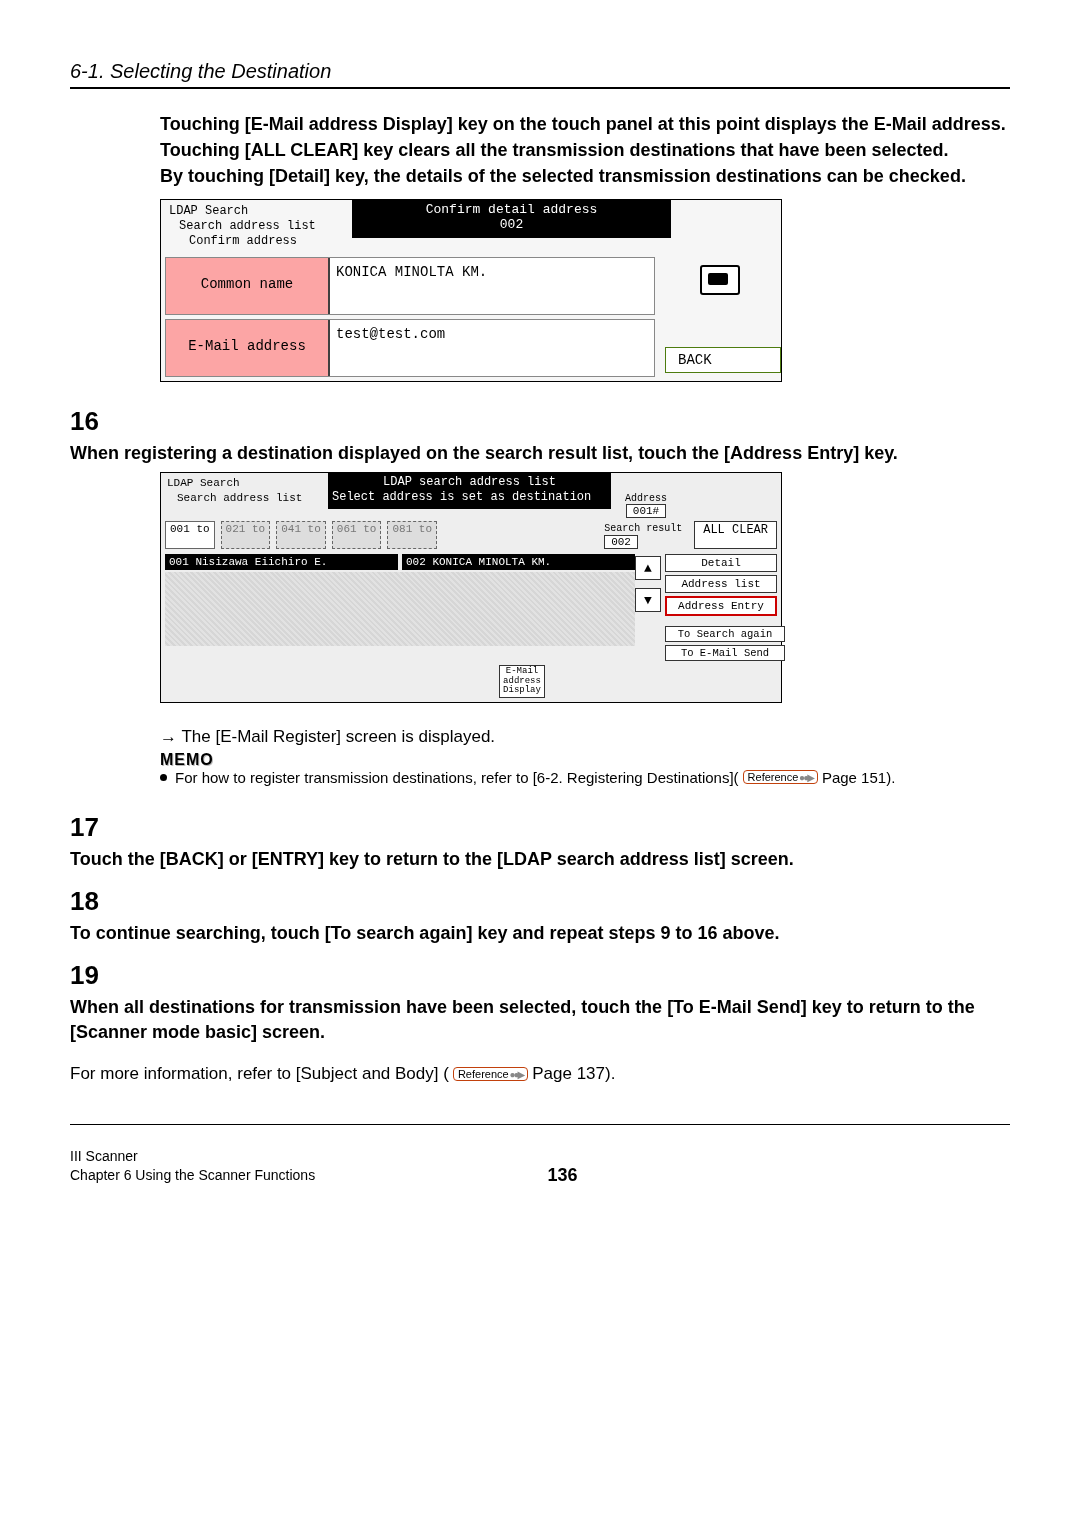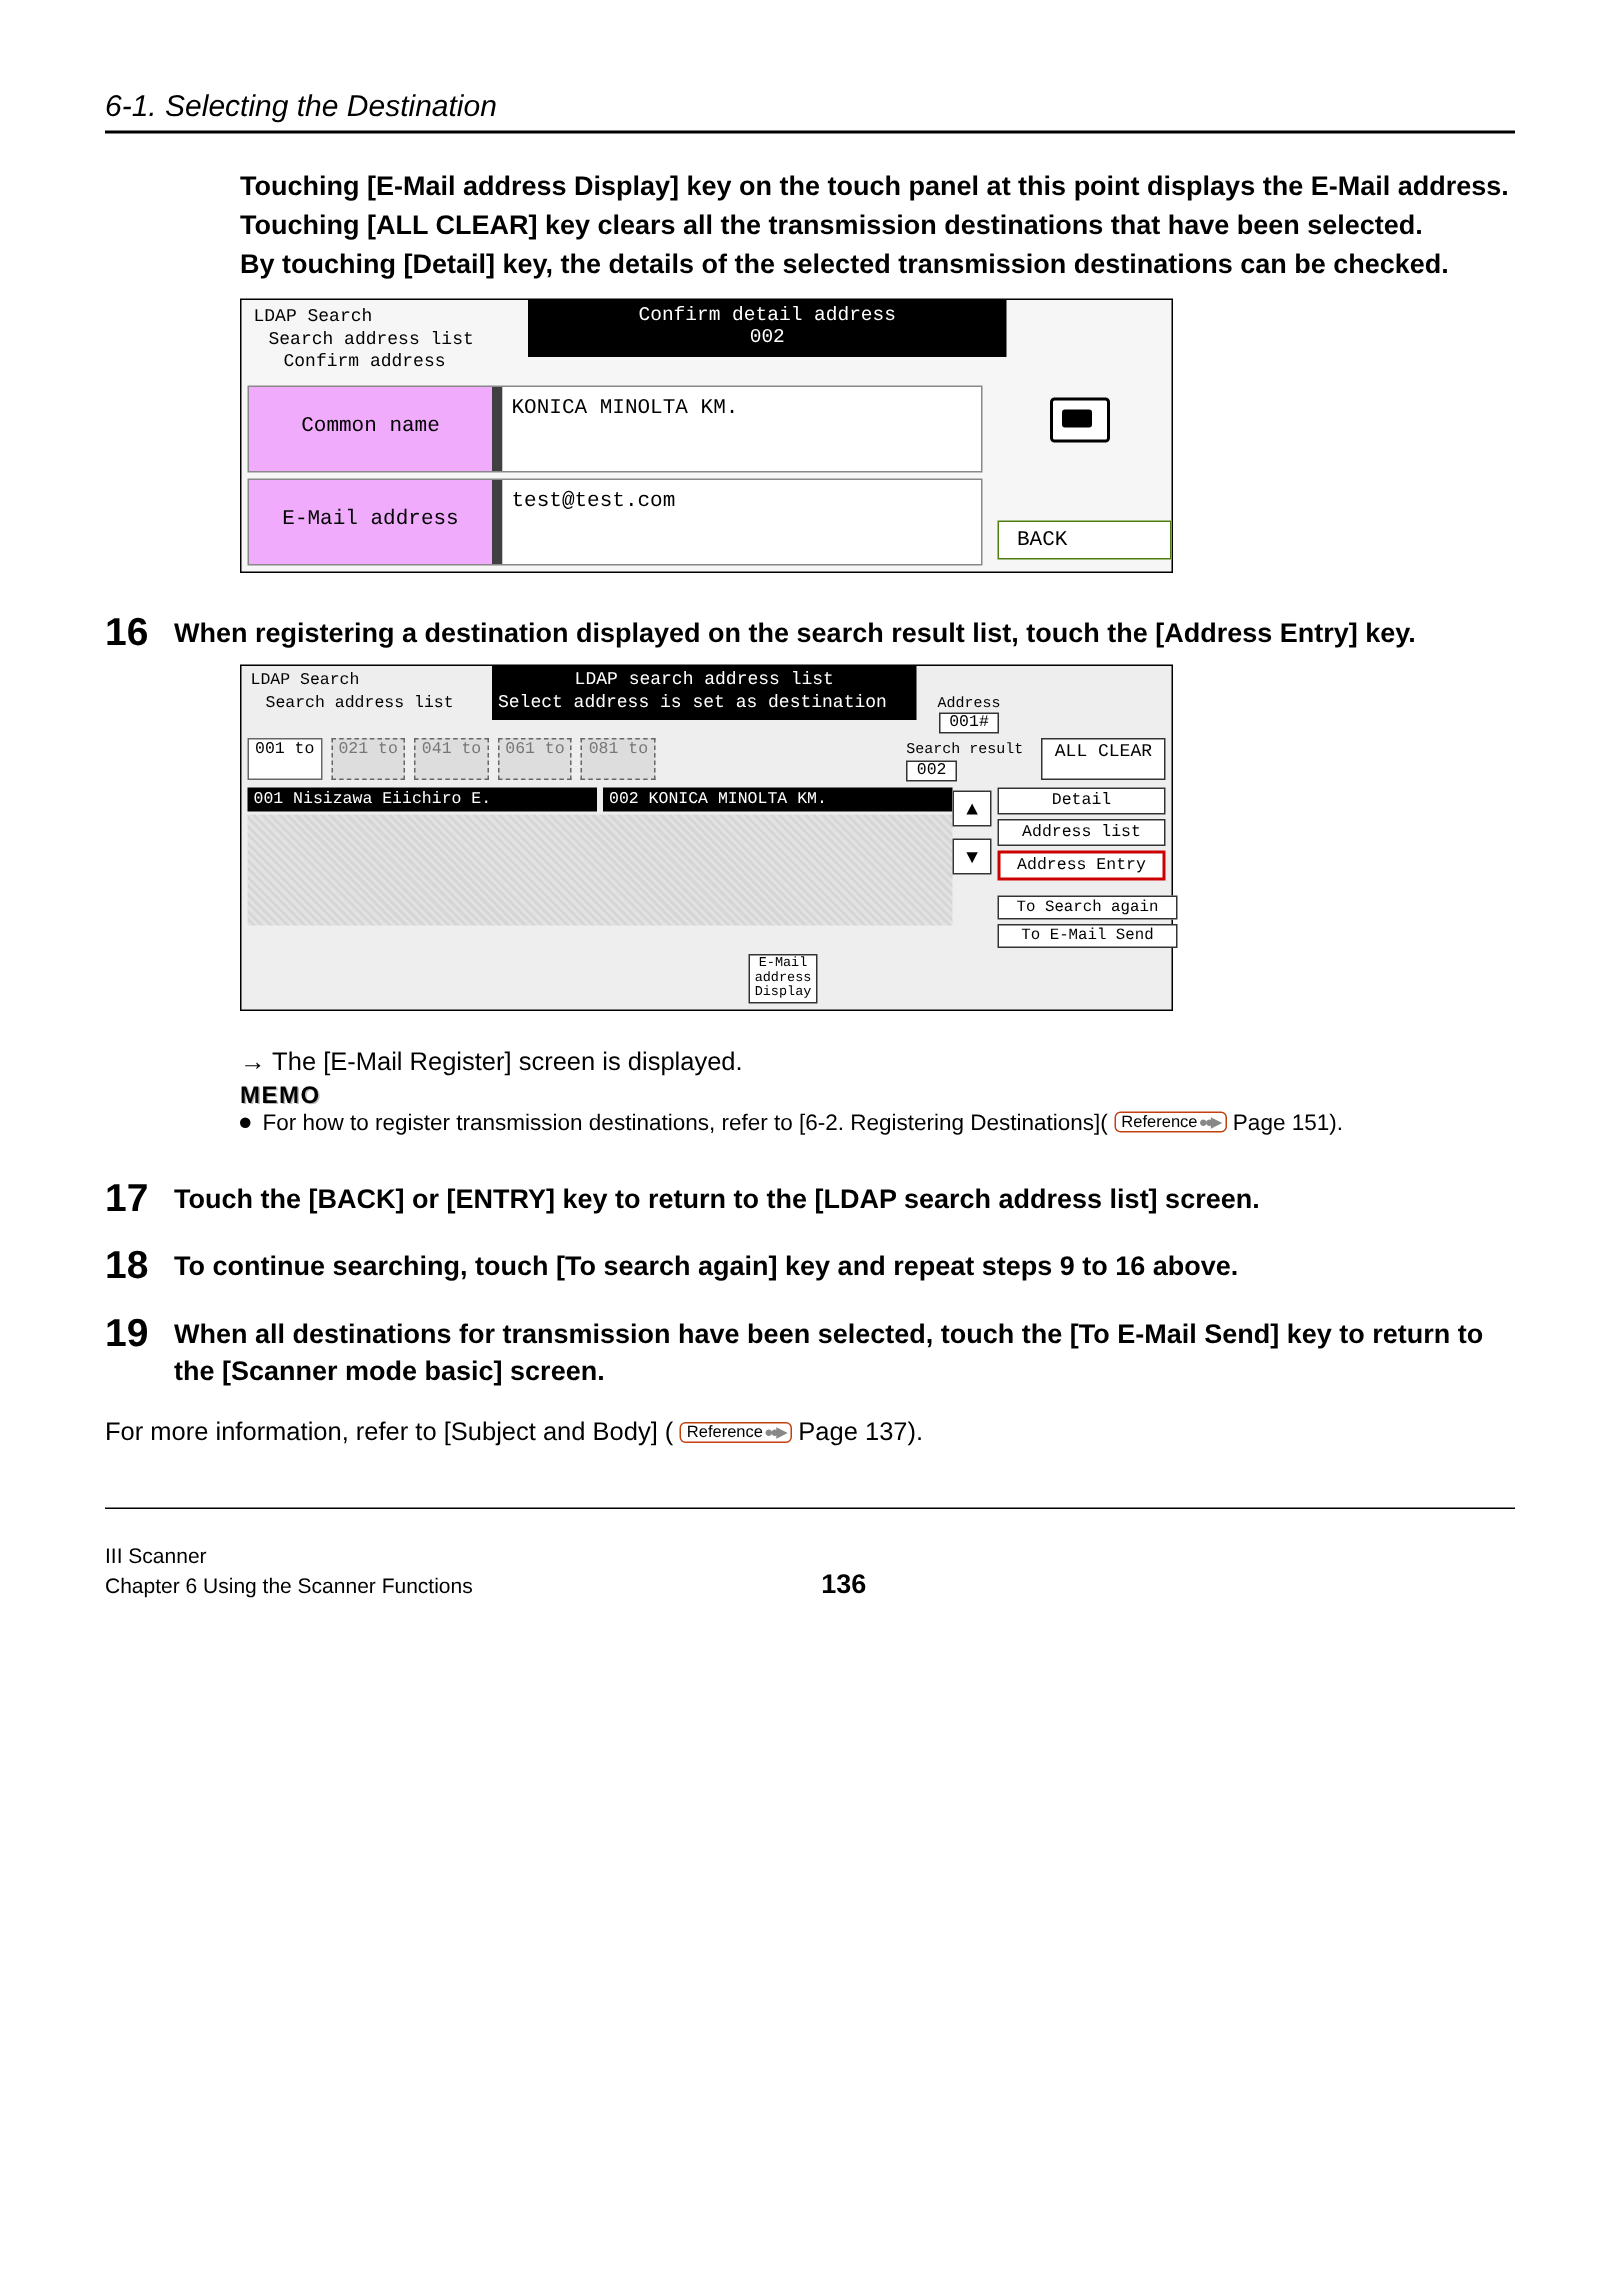--- a/index.html
+++ b/index.html
@@ -78,23 +78,23 @@
   }
   .p1-row {
     display: flex;
     border: 1px solid #888;
     margin: 4px;
   }
   .p1-row .lab {
     width: 150px;
     padding: 18px 6px;
     text-align: center;
-    border-right: 7px solid #404040;
+    border-right: 2px solid #404040;
     font-size: 14px;
-    background: #f0abfc;
+    background: #fca5a5;
   }
   .p1-row .val {
     flex: 1;
     padding: 6px;
     background: #fff;
     font-size: 14px;
     min-height: 44px;
   }
   .p1-right {
     width: 110px;
@@ -269,20 +269,21 @@
     padding: 1px 3px;
     width: 112px;
     text-align: center;
   }
 
   
   .step {
     display: flex;
     align-items: flex-start;
     margin: 14px 0 6px 0;
+    flex-direction: column;
   }
   .step .num {
     font-size: 26px;
     font-weight: bold;
     width: 46px;
     flex-shrink: 0;
   }
   .step .txt {
     font-size: 18px;
     font-weight: bold;

